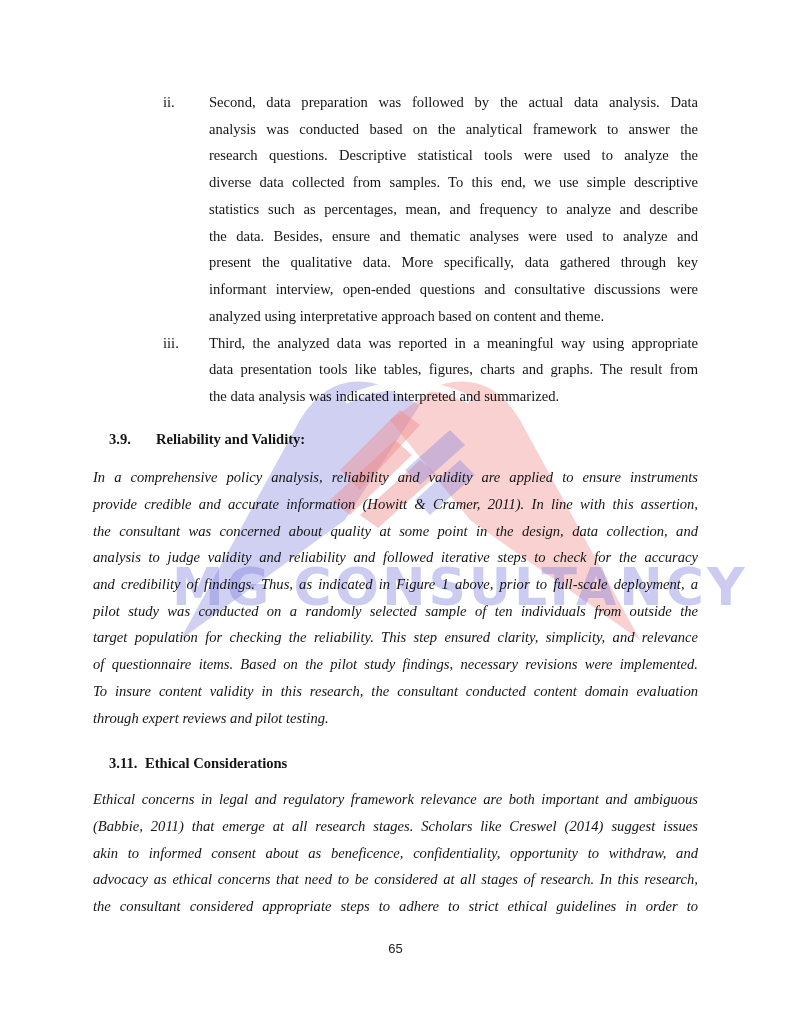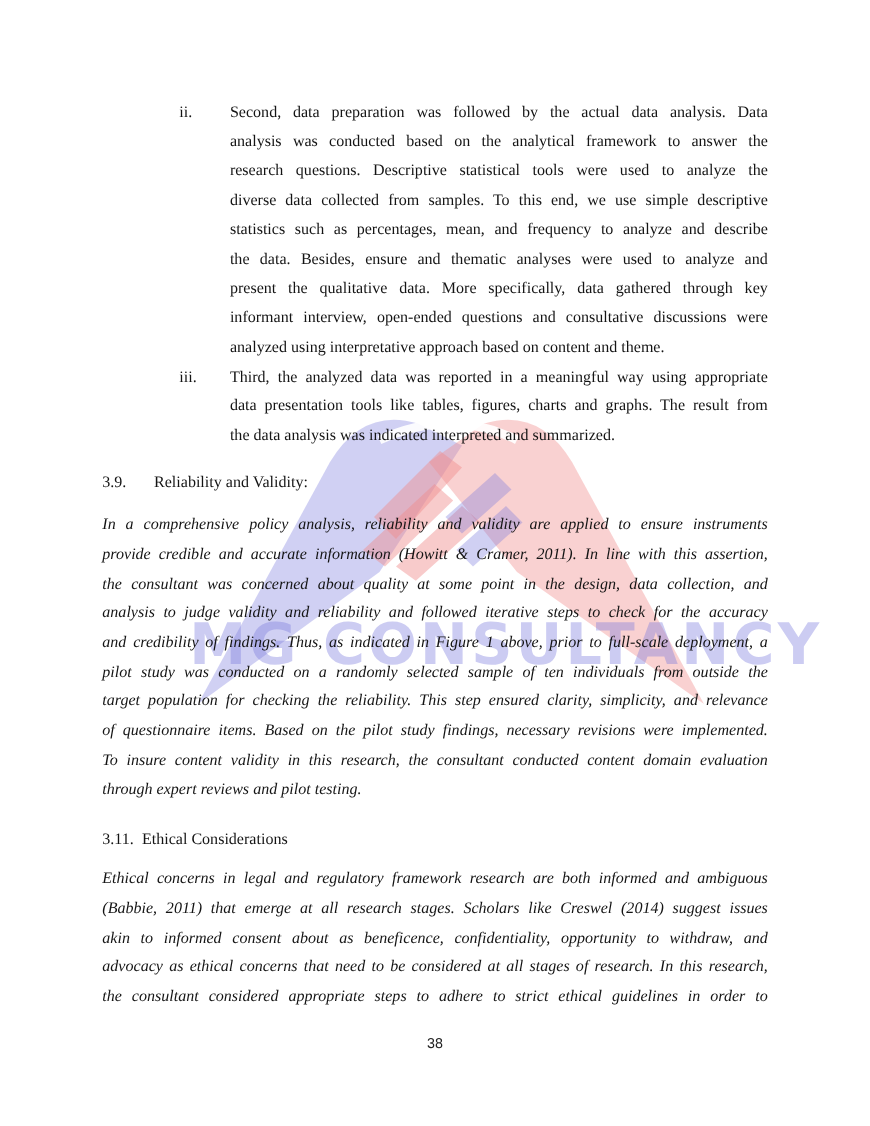--- a/index.html
+++ b/index.html
@@ -18,21 +18,21 @@
     font-weight: bold; font-size: 52px; letter-spacing: 3px;
     color: rgba(120, 120, 220, 0.38); white-space: nowrap; line-height: 60px;
   }
   .content { position: absolute; left: 0; top: 0; width: 706px; height: 1024px; z-index: 2; }
   .line { position: absolute; white-space: nowrap; line-height: 20px; }
   .just { text-align: justify; text-align-last: justify; white-space: normal; }
   .list-item { position: absolute; left: 0; width: 791px; }
   .marker { position: absolute; left: 163px; }
   .list-line { position: absolute; left: 209px; width: 489px; }
   .body-line { position: absolute; left: 93px; width: 605px; font-style: italic; }
-  .heading { position: absolute; font-weight: normal; }
+  .heading { position: absolute; font-weight: bold; margin-left: 16px; }
   .page-number {
     position: absolute; left: 0; width: 791px; top: 941px; text-align: center;
     font-family: "Liberation Sans", "DejaVu Sans", sans-serif; font-size: 13px; color: #222;
   }
 </style>
 </head>
 <body>
 
 <div class="page">
 
@@ -88,22 +88,22 @@
       <span class="line body-line just" style="top:601px">pilot study was conducted on a randomly selected sample of ten individuals from outside the</span>
       <span class="line body-line just" style="top:627px">target population for checking the reliability. This step ensured clarity, simplicity, and relevance</span>
       <span class="line body-line just" style="top:654px">of questionnaire items. Based on the pilot study findings, necessary revisions were implemented.</span>
       <span class="line body-line just" style="top:681px">To insure content validity in this research, the consultant conducted content domain evaluation</span>
       <span class="line body-line" style="top:708px">through expert reviews and pilot testing.</span>
     </div>
 
     <div>
       <span class="line heading" style="left:93px; top:753px">3.11.</span>
       <span class="line heading" style="left:129px; top:753px">Ethical Considerations</span>
-      <span class="line body-line just" style="top:789px">Ethical concerns in legal and regulatory framework research are both informed and ambiguous</span>
+      <span class="line body-line just" style="top:789px">Ethical concerns in legal and regulatory framework relevance are both important and ambiguous</span>
       <span class="line body-line just" style="top:816px">(Babbie, 2011) that emerge at all research stages. Scholars like Creswel (2014) suggest issues</span>
       <span class="line body-line just" style="top:843px">akin to informed consent about as beneficence, confidentiality, opportunity to withdraw, and</span>
       <span class="line body-line just" style="top:869px">advocacy as ethical concerns that need to be considered at all stages of research. In this research,</span>
       <span class="line body-line just" style="top:896px">the consultant considered appropriate steps to adhere to strict ethical guidelines in order to</span>
     </div>
 
-    <div class="page-number">38</div>
+    <div class="page-number">65</div>
   </div>
 </div>
 
 </body></html>

